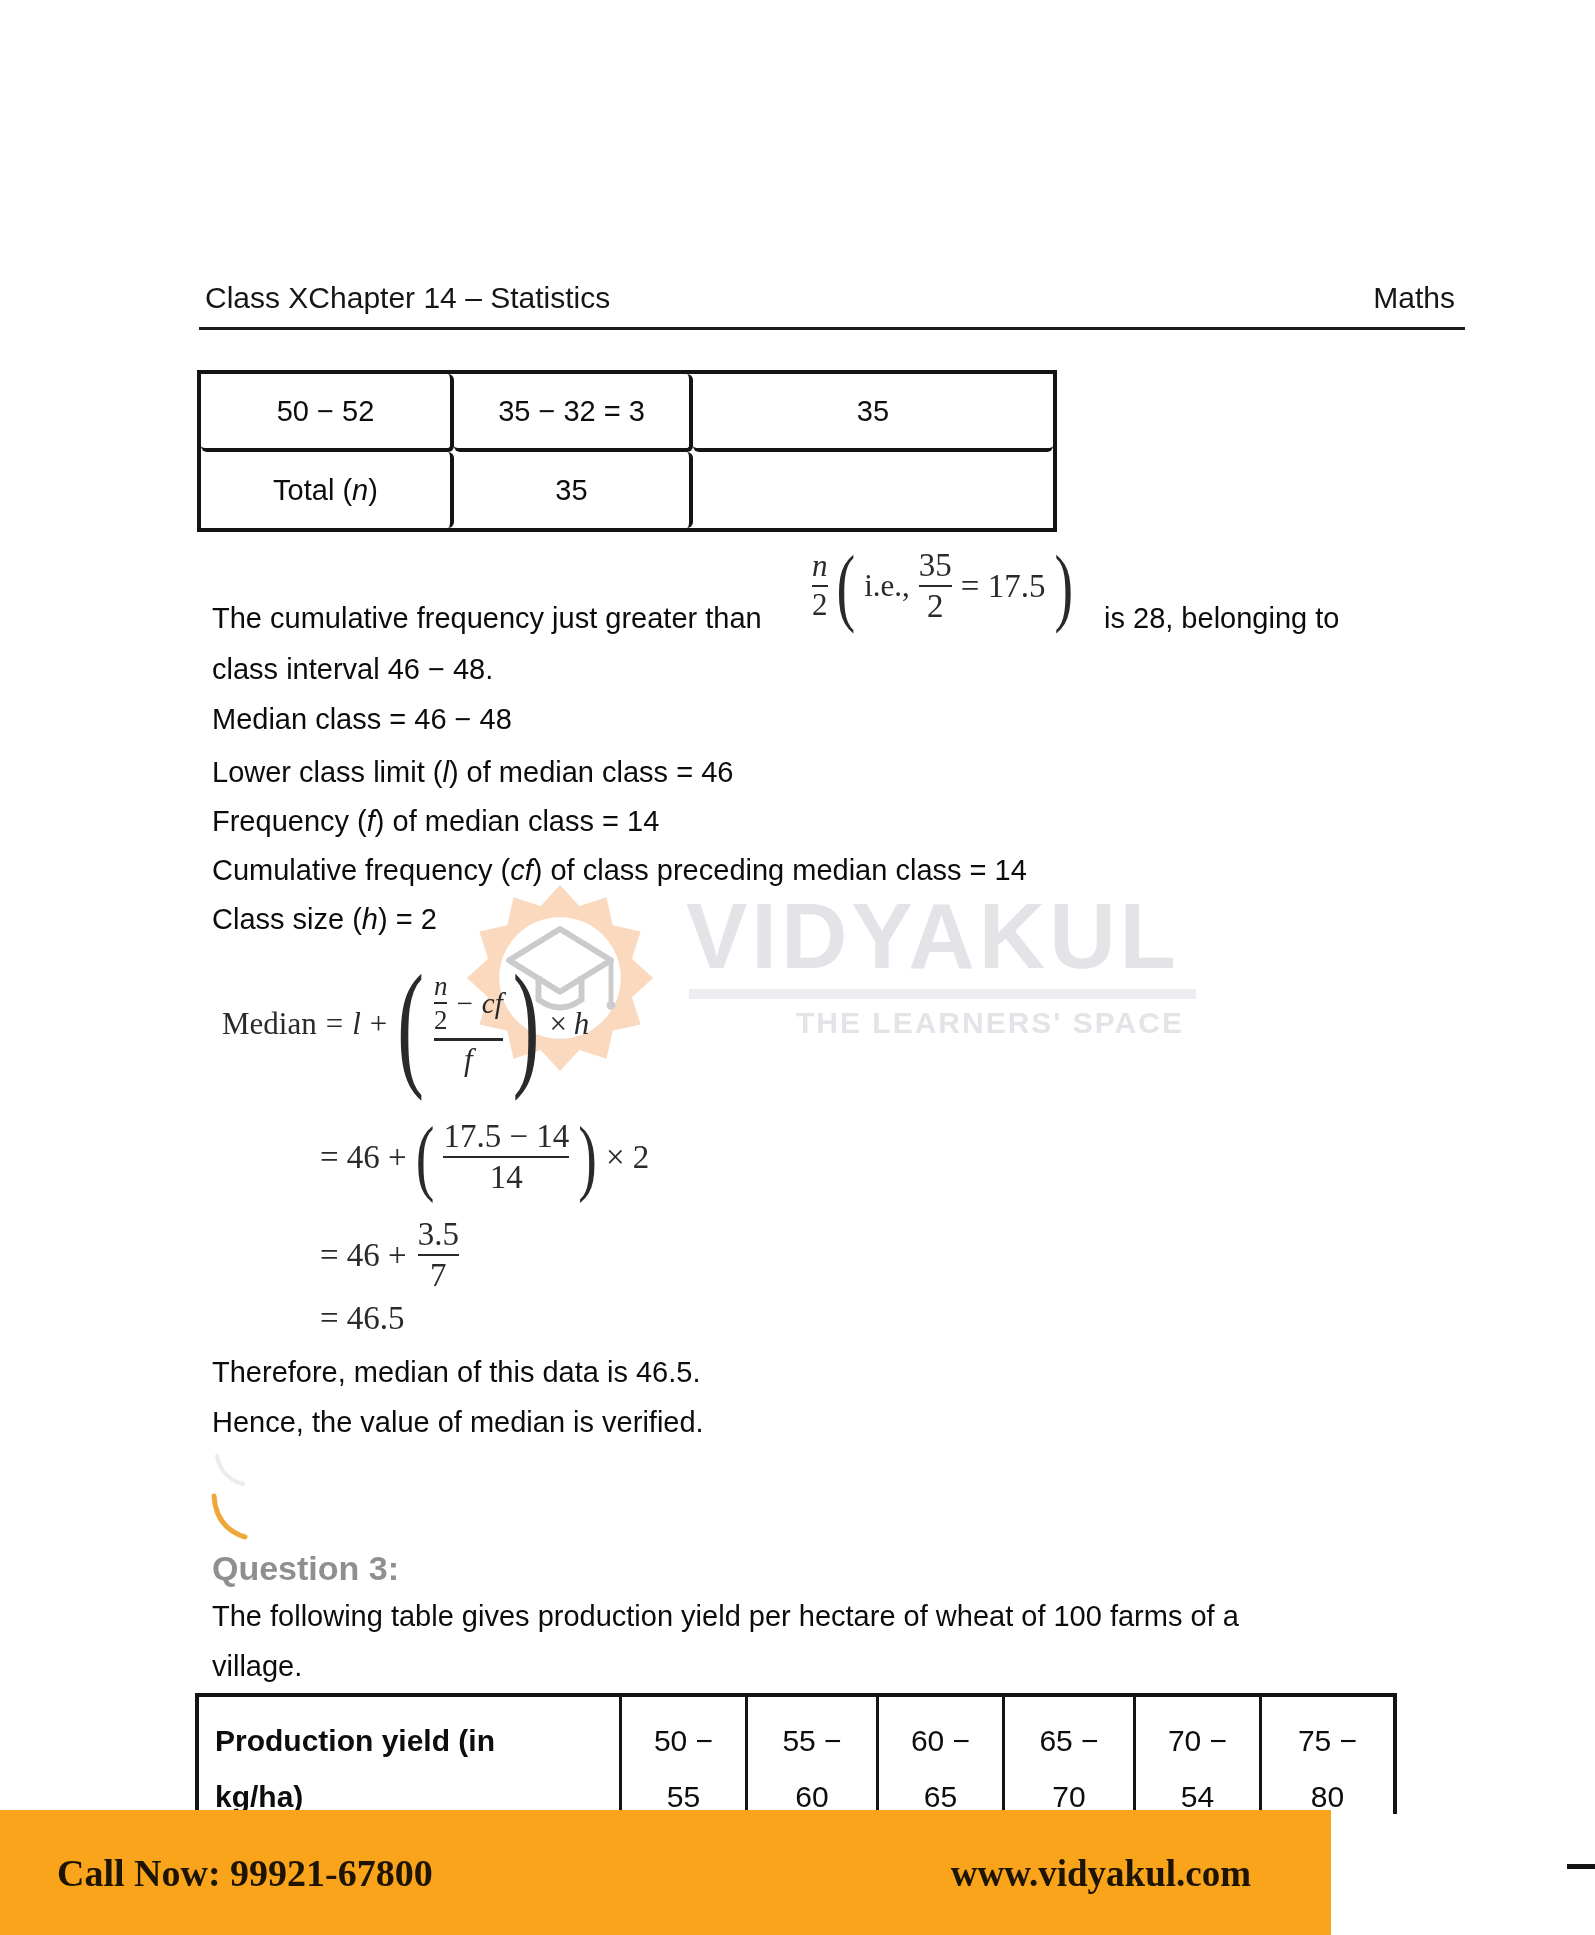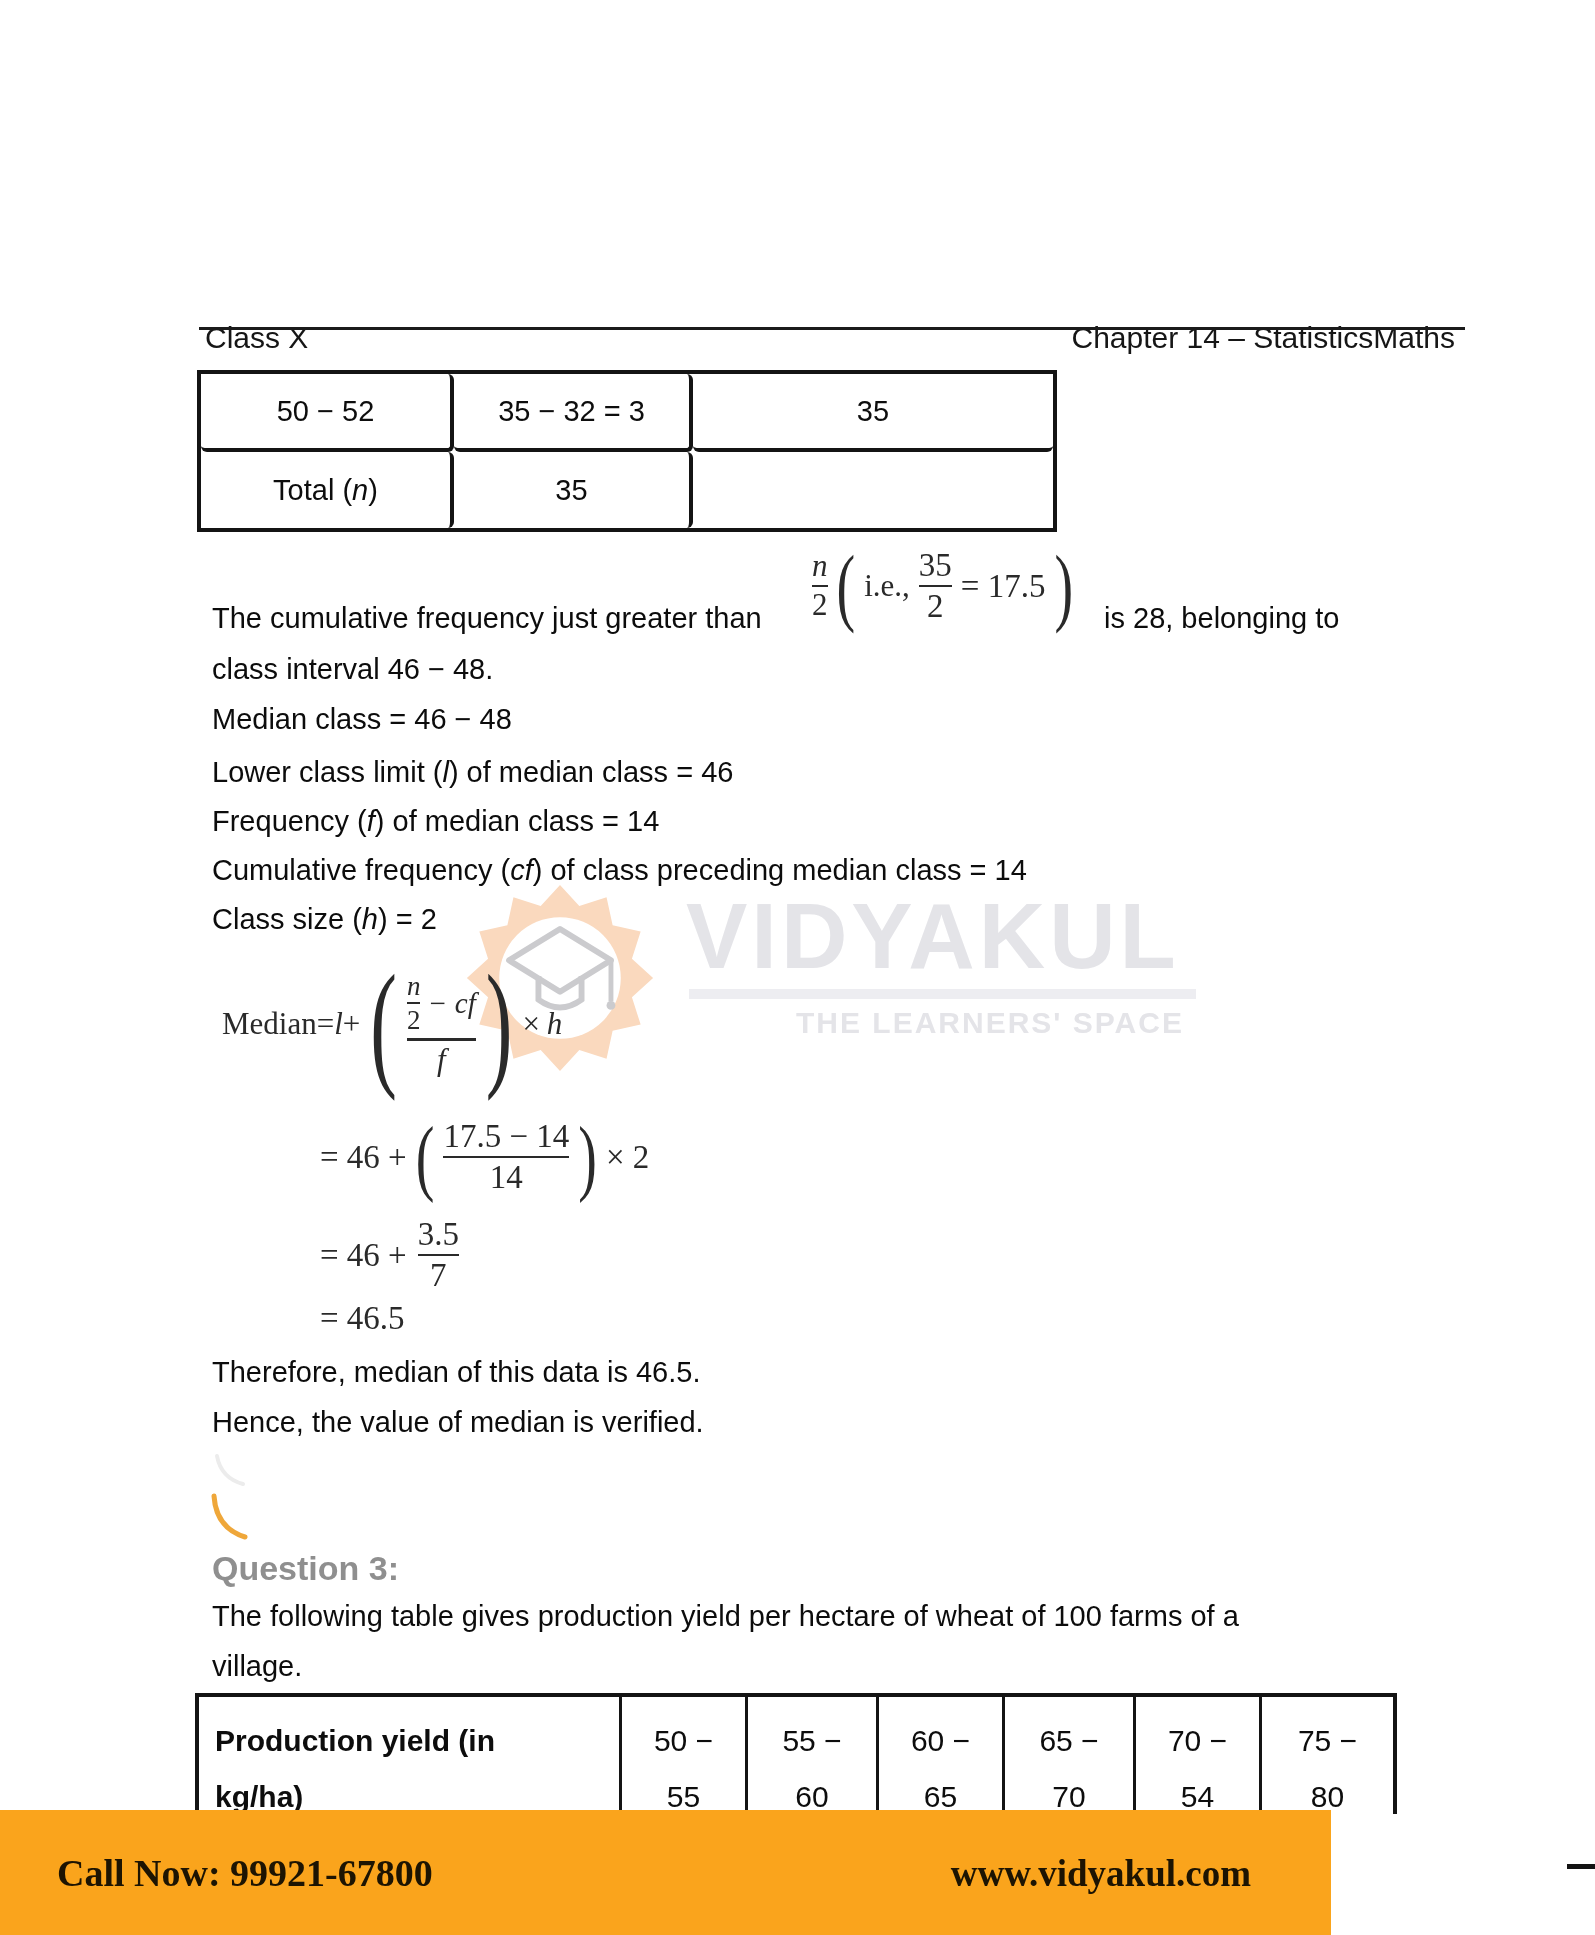--- a/index.html
+++ b/index.html
@@ -10,21 +10,21 @@
   .wm-logo{position:absolute;left:462px;top:880px;width:196px;height:196px;}
   .wm-brand{position:absolute;left:686px;top:890px;font-size:92px;font-weight:bold;
             letter-spacing:4px;color:#E4E4E8;line-height:1;white-space:nowrap;}
   .wm-underline{position:absolute;left:689px;top:989px;width:507px;height:10px;background:#EDEDF1;}
   .wm-tag{position:absolute;left:796px;top:1006px;font-size:30px;font-weight:bold;
           letter-spacing:2px;color:#E4E4E8;white-space:nowrap;}
 
   
   .hdr{position:absolute;left:205px;top:281px;width:1250px;display:flex;align-items:baseline;
        font-size:30px;color:#161616;}
-  .hdr-c{flex:1;text-align:right;margin-top:40px;}
+  .hdr-c{flex:1;text-align:left;}
   .hdr-rule{position:absolute;left:199px;top:327px;width:1266px;height:3px;background:#1b1b1b;}
 
   
   .sum-table{position:absolute;left:197px;top:370px;display:grid;
              grid-template-columns:253px 239px 360px;grid-template-rows:78px 76px;
              border:4px solid #141414;background:#fff;}
   .sum-cell{display:flex;align-items:center;justify-content:center;font-size:29px;
             border-right:4px solid #141414;border-bottom:4px solid #141414;white-space:nowrap;border-radius:6px;}
   .sum-cell.last-col{border-right:none;}
   .sum-cell.last-row{border-bottom:none;}
@@ -154,21 +154,21 @@
     <span>Frequency (</span><span class="it">f</span><span>) of median class = 14</span>
   </div>
   <div class="bodyline" style="top:854px;">
     <span>Cumulative frequency (</span><span class="it">cf</span><span>) of class preceding median class = 14</span>
   </div>
   <div class="bodyline" style="top:903px;">
     <span>Class size (</span><span class="it">h</span><span>) = 2</span>
   </div>
 
   <div class="f1 mserif">
-    <span class="mrow" style="">
+    <span class="mrow" style="gap:9px;">
       <span>Median</span>
       <span>=</span>
       <span class="it">l</span>
       <span>+</span>
     </span>
     <span class="paren">(</span>
     <span class="frac">
       <span class="numrow">
         <span class="frac smallfrac">
           <span class="it">n</span>

